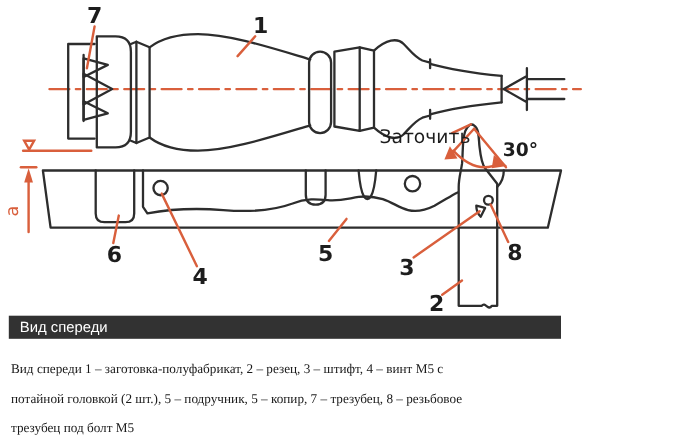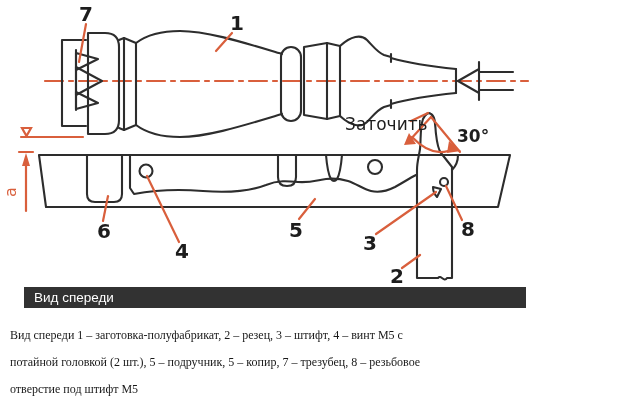--- a/index.html
+++ b/index.html
@@ -9,21 +9,21 @@
     font-family:"DejaVu Sans", sans-serif;
   }
   svg { display:block; }
   .k { stroke:var(--line); stroke-width:2.1; fill:none; stroke-linejoin:round; stroke-linecap:round; }
   .o { stroke:var(--accent); stroke-width:2.2; fill:none; stroke-linecap:round; }
   .of { fill:var(--accent); stroke:none; }
   text.num { font-family:"DejaVu Sans",sans-serif; font-weight:bold; font-size:20px; fill:#1d1d1d; }
   text.ann { font-family:"DejaVu Sans",sans-serif; font-size:17px; fill:#1d1d1d; }
   text.dim { font-family:"DejaVu Sans",sans-serif; font-size:16px; fill:var(--accent); }
   .viewbar {
-    margin:1px 0 0 24px; width:502px; height:21px; box-sizing:border-box;
+    margin:1px 0 0 8px; width:502px; height:21px; box-sizing:border-box;
     background:var(--bar-bg); color:var(--bar-fg);
     font-family:"Liberation Sans",sans-serif; font-size:13.5px; line-height:21px;
     padding-left:10px;
   }
   .caption {
     padding:14px 0 0 10px; color:#191919;
     font-family:"Liberation Serif",serif; font-size:12px; line-height:27px;
   }
 </style>
 </head>
@@ -126,14 +126,14 @@
   </g>
 </svg>
 
 <div class="viewbar">
   <span>Вид спереди</span>
 </div>
 
 <div class="caption">
   <div>Вид спереди 1 – заготовка-полуфабрикат, 2 – резец, 3 – штифт, 4 – винт М5 с</div>
   <div>потайной головкой (2 шт.), 5 – подручник, 5 – копир, 7 – трезубец, 8 – резьбовое</div>
-  <div>отверстие под штифт М5</div>
+  <div>трезубец под болт М5</div>
 </div>
 
 </body></html>

